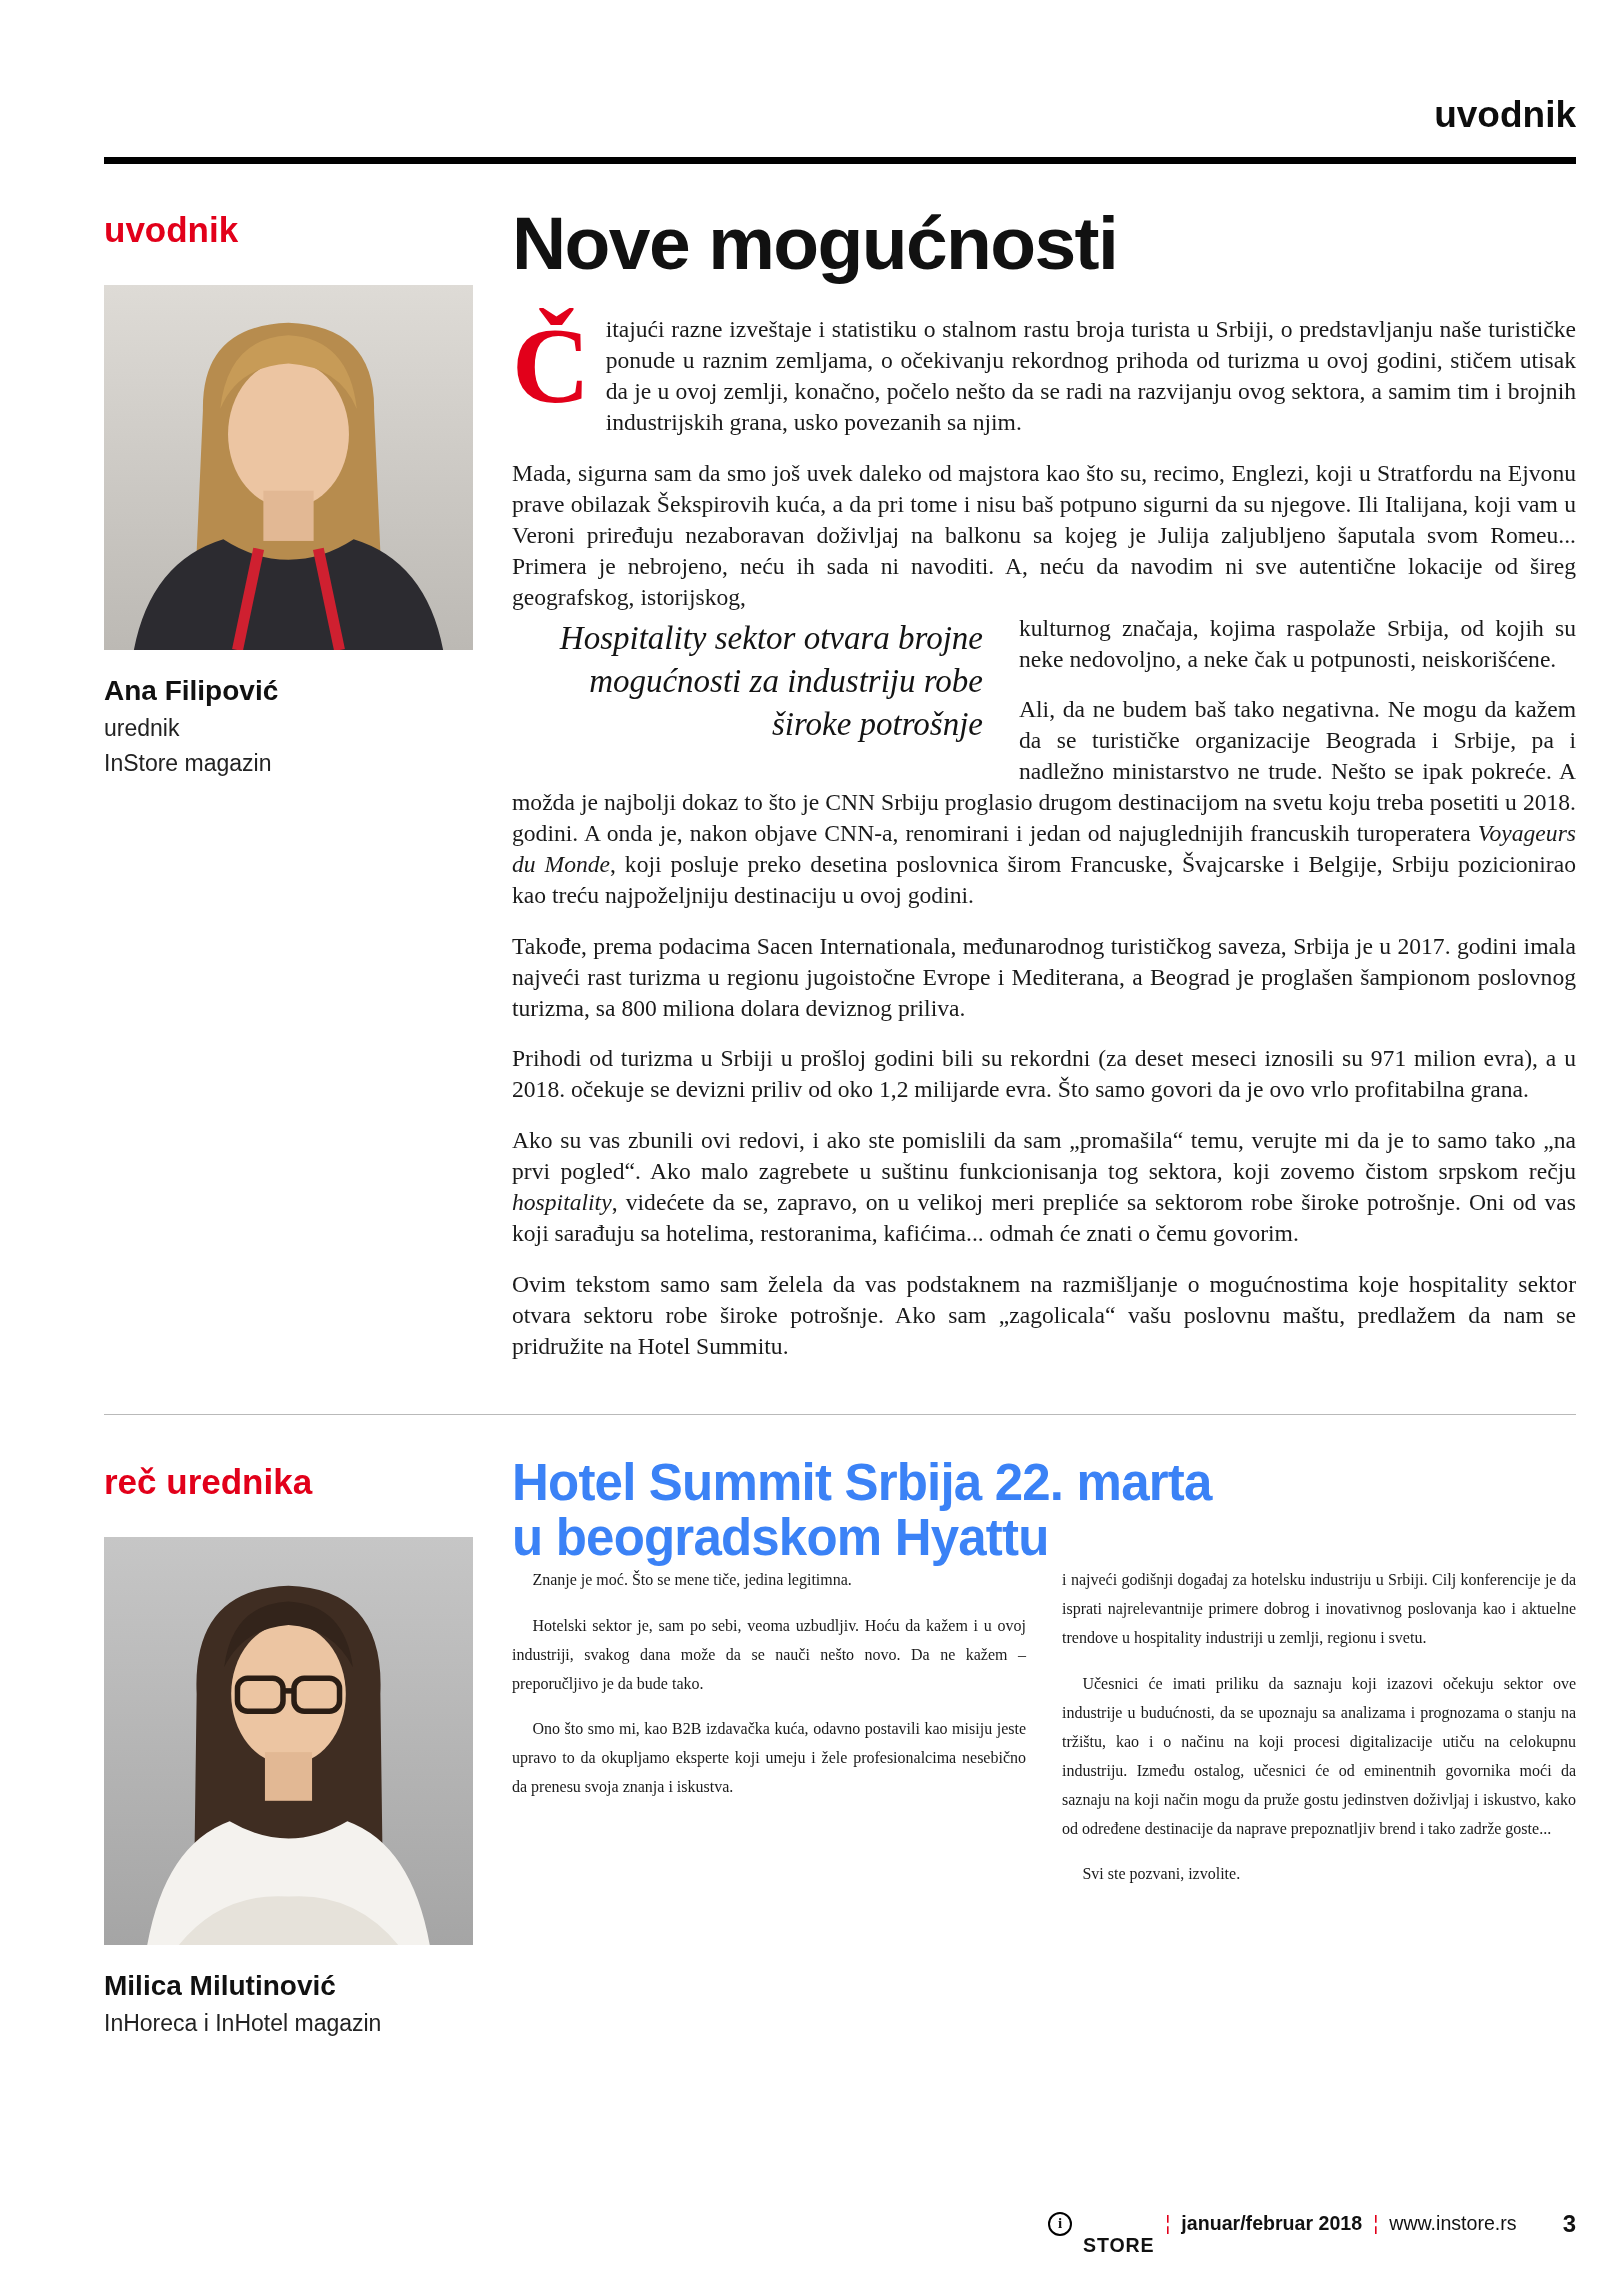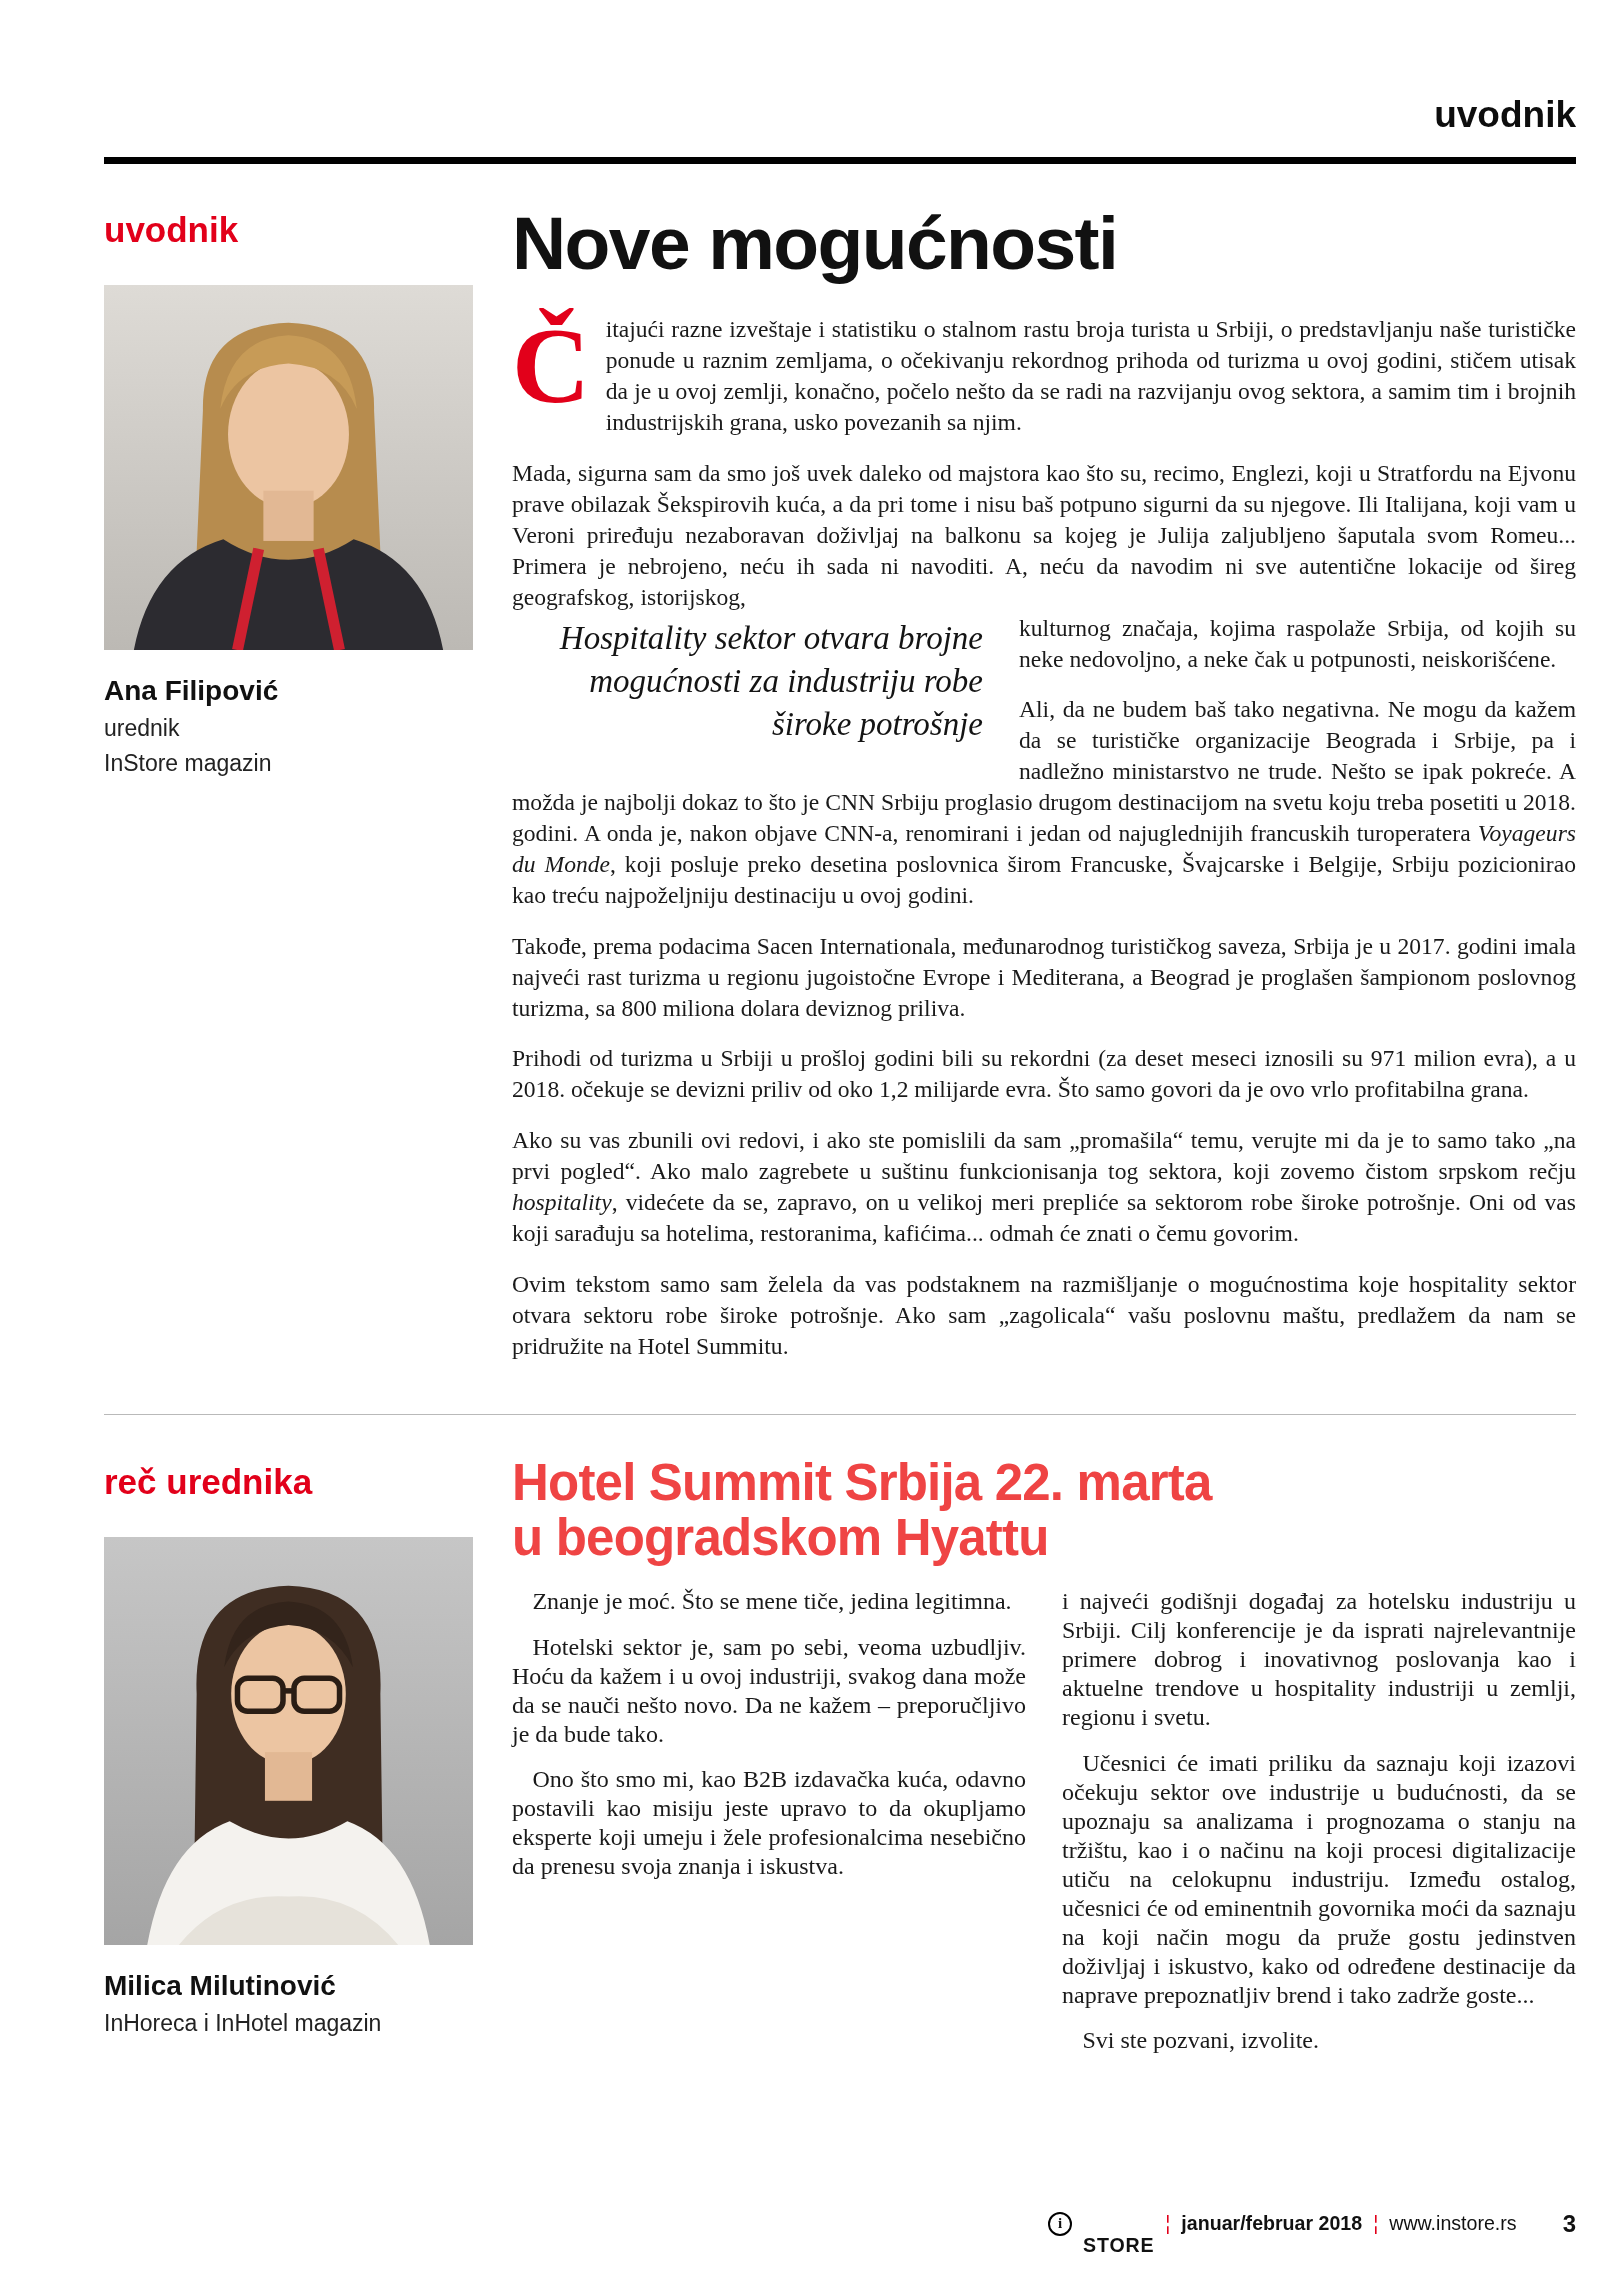--- a/index.html
+++ b/index.html
@@ -34,22 +34,22 @@
   }
   .pullquote {
     float:left; width:471px;
     font-style:italic; font-size:33px; line-height:1.3;
     text-align:right; color:#141414;
     margin:4.7px 36px 17.3px 0;
   }
   
   .divider { border:none; border-top:1.6px solid #b9b9b9; margin-top:33px; }
   
-  .headline-2 { font-family:"Liberation Sans", sans-serif; font-weight:bold; font-size:51px; letter-spacing:-0.8px; line-height:1.07; color:#ef4444; margin-bottom:22px; }
-  .cols { display:grid; grid-template-columns:1fr 1fr; column-gap:36px; font-size:24px; line-height:29px; text-align:justify; }
+  .headline-2 { font-family:"Liberation Sans", sans-serif; font-weight:bold; font-size:51px; letter-spacing:-0.8px; line-height:1.07; color:#3b82f6; }
+  .cols { display:grid; grid-template-columns:1fr 1fr; column-gap:36px; font-size:16px; line-height:29px; text-align:justify; }
   .cols p { text-indent:20.4px; margin-bottom:16.5px; }
   
   .footer {
     position:absolute; left:104px; right:47px; bottom:38px;
     display:flex; align-items:center; justify-content:flex-end; gap:11px;
     font-family:"Liberation Sans", sans-serif; font-size:19.6px; color:#111;
   }
   .logo-circle {
     width:24px; height:24px; border:2.4px solid #000; border-radius:50%;
     display:inline-flex; align-items:center; justify-content:center;

